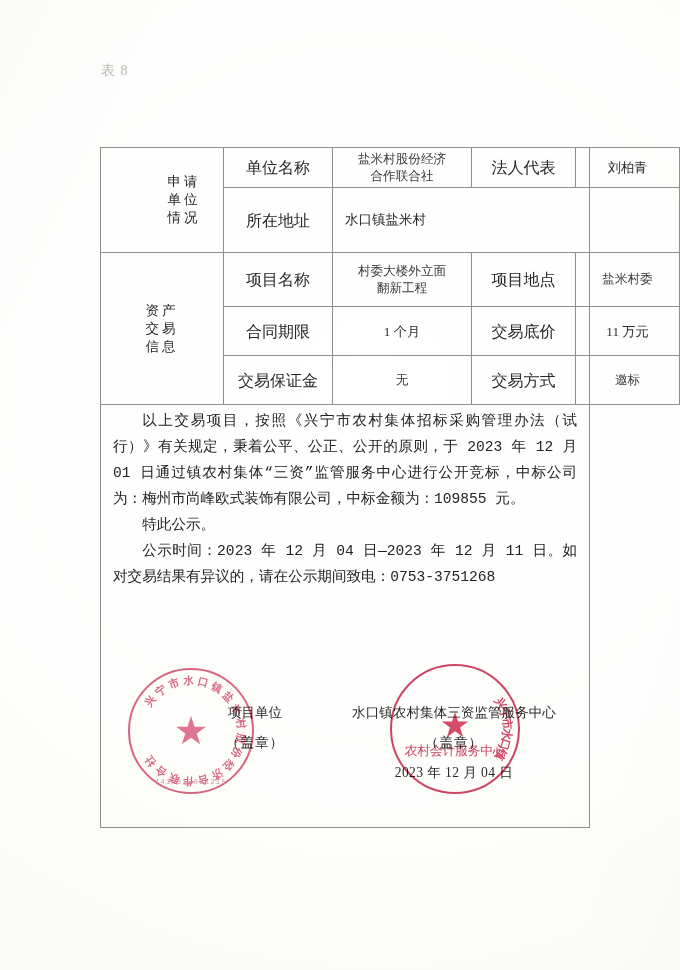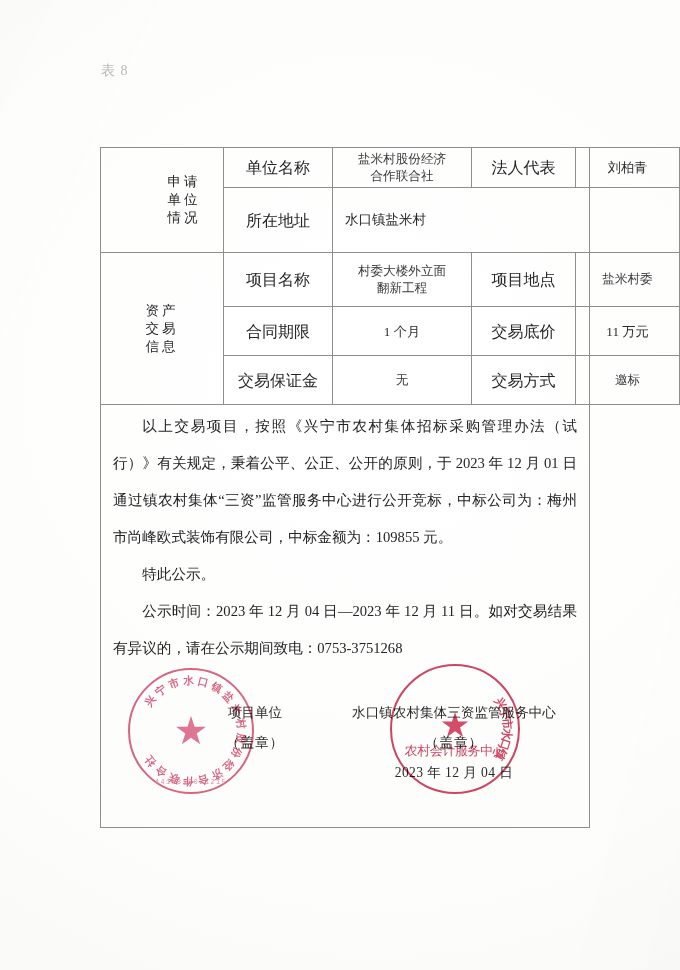--- a/index.html
+++ b/index.html
@@ -104,25 +104,25 @@
   }
   .twoline { line-height: 1.35; }
 
   
   .body-block {
     position: absolute;
     left: 113px;
     top: 408px;
     width: 464px;
     font-size: 14.6px;
-    line-height: 37px;
+    line-height: 26px;
     color: #232325;
     text-align: justify;
     text-justify: inter-ideograph;
-    font-family: Liberation Serif, serif;
+    font-family: Liberation Mono, monospace;
   }
   .body-block p {
     margin: 0;
   }
   .p-indent { text-indent: 2em; }
 
   
   .sig-area {
     position: absolute;
     left: 100px;

